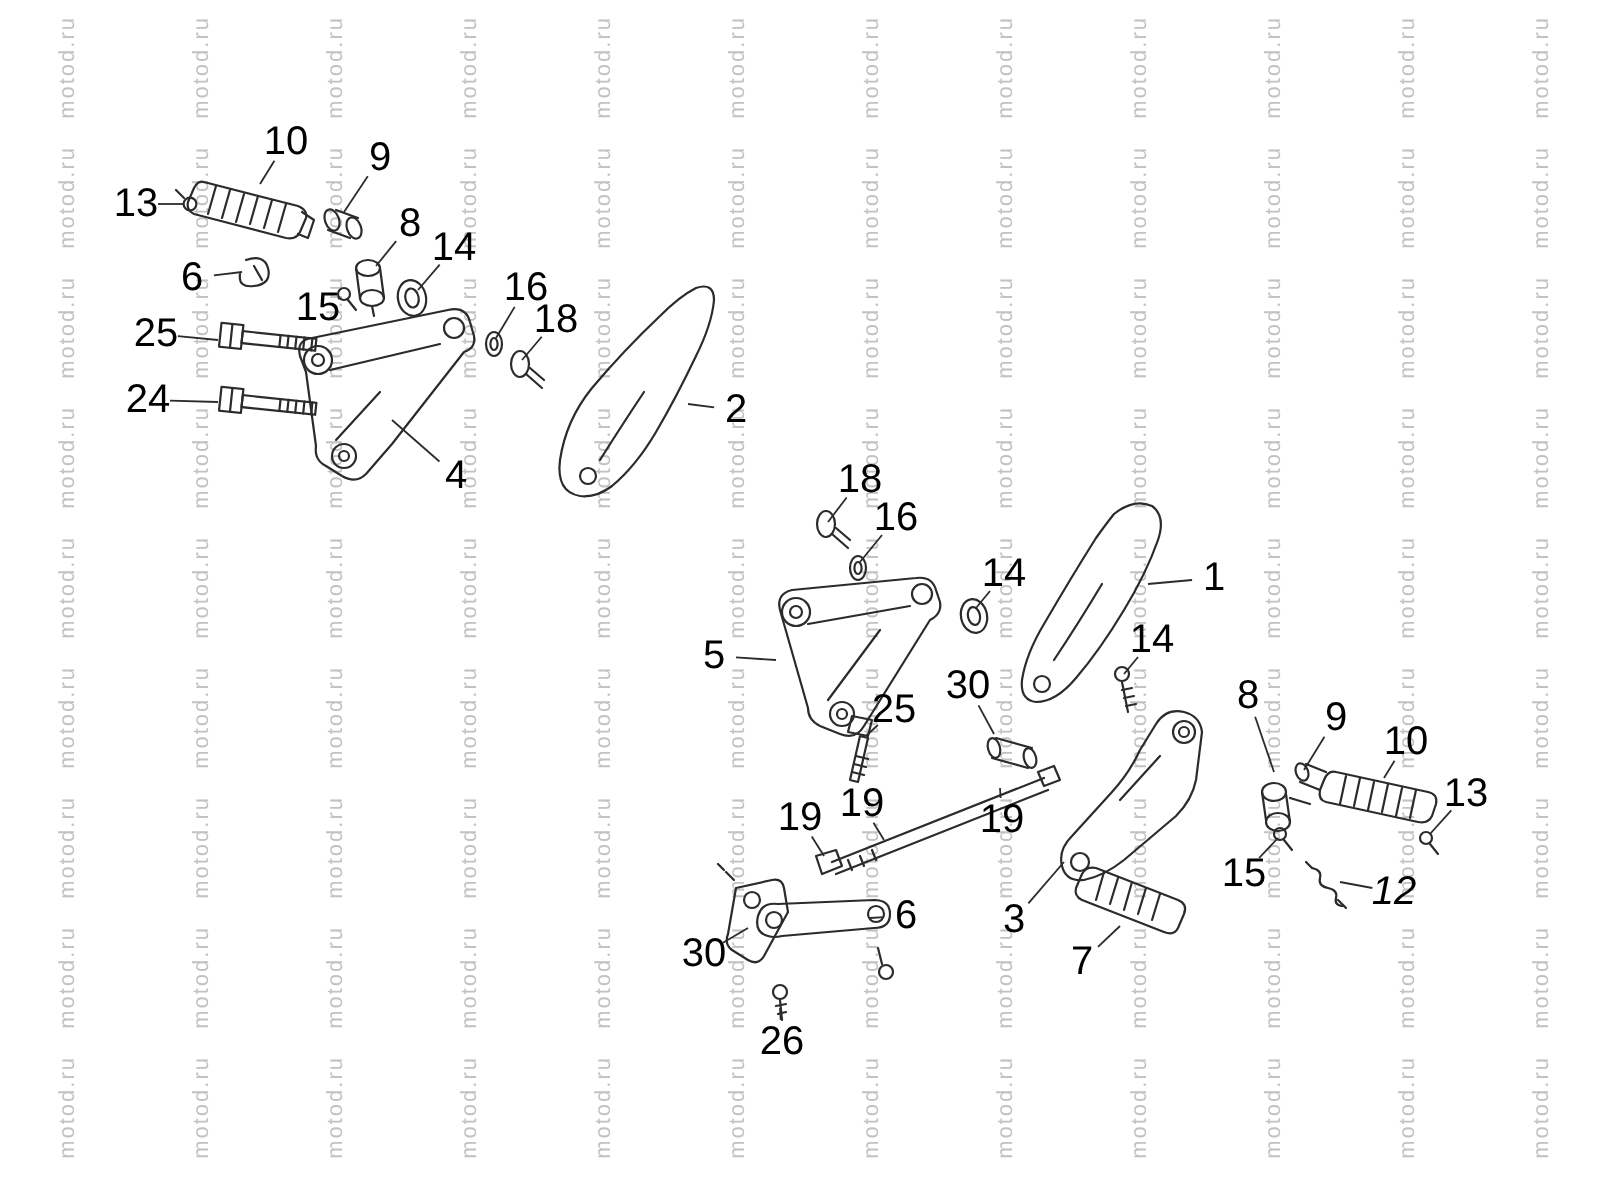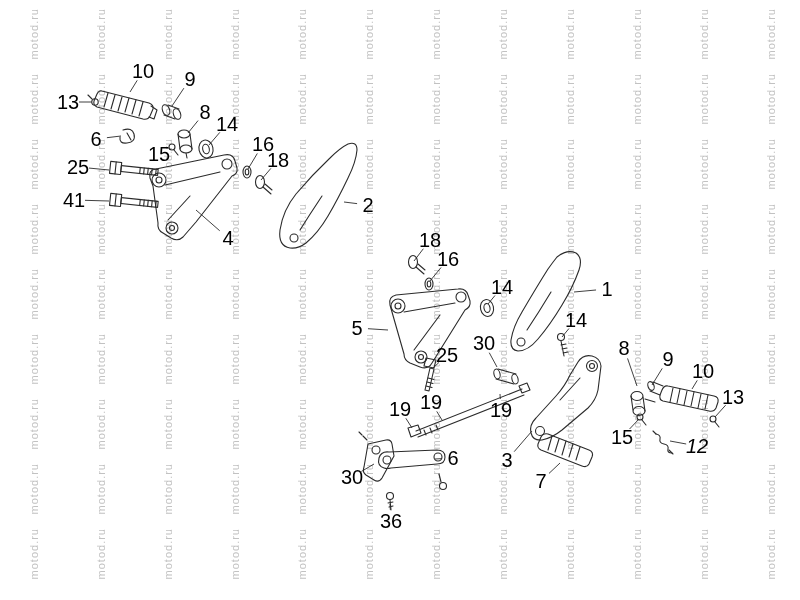--- a/index.html
+++ b/index.html
@@ -393,21 +393,21 @@
       <div class="callout" style="left: 68px; top: 102px;">13</div>
       <div class="callout" style="left: 143px; top: 71px;">10</div>
       <div class="callout" style="left: 190px; top: 79px;">9</div>
       <div class="callout" style="left: 205px; top: 112px;">8</div>
       <div class="callout" style="left: 227px; top: 124px;">14</div>
       <div class="callout" style="left: 96px; top: 139px;">6</div>
       <div class="callout" style="left: 159px; top: 154px;">15</div>
       <div class="callout" style="left: 263px; top: 144px;">16</div>
       <div class="callout" style="left: 278px; top: 160px;">18</div>
       <div class="callout" style="left: 78px; top: 167px;">25</div>
-      <div class="callout" style="left: 74px; top: 200px;">41</div>
+      <div class="callout" style="left: 74px; top: 200px;">24</div>
       <div class="callout" style="left: 228px; top: 238px;">4</div>
       <div class="callout" style="left: 368px; top: 205px;">2</div>
       <div class="callout" style="left: 430px; top: 240px;">18</div>
       <div class="callout" style="left: 448px; top: 259px;">16</div>
       <div class="callout" style="left: 502px; top: 287px;">14</div>
       <div class="callout" style="left: 607px; top: 289px;">1</div>
       <div class="callout" style="left: 576px; top: 320px;">14</div>
       <div class="callout" style="left: 357px; top: 328px;">5</div>
       <div class="callout" style="left: 484px; top: 343px;">30</div>
       <div class="callout" style="left: 447px; top: 355px;">25</div>
@@ -417,16 +417,16 @@
       <div class="callout" style="left: 733px; top: 397px;">13</div>
       <div class="callout" style="left: 400px; top: 409px;">19</div>
       <div class="callout" style="left: 431px; top: 402px;">19</div>
       <div class="callout" style="left: 501px; top: 410px;">19</div>
       <div class="callout" style="left: 622px; top: 437px;">15</div>
       <div class="callout" style="left: 697px; top: 446px; font-style: italic;">12</div>
       <div class="callout" style="left: 352px; top: 477px;">30</div>
       <div class="callout" style="left: 453px; top: 458px;">6</div>
       <div class="callout" style="left: 507px; top: 460px;">3</div>
       <div class="callout" style="left: 541px; top: 481px;">7</div>
-      <div class="callout" style="left: 391px; top: 521px;">36</div>
+      <div class="callout" style="left: 391px; top: 521px;">26</div>
     </div>
 
 </div>
 
 </body></html>

